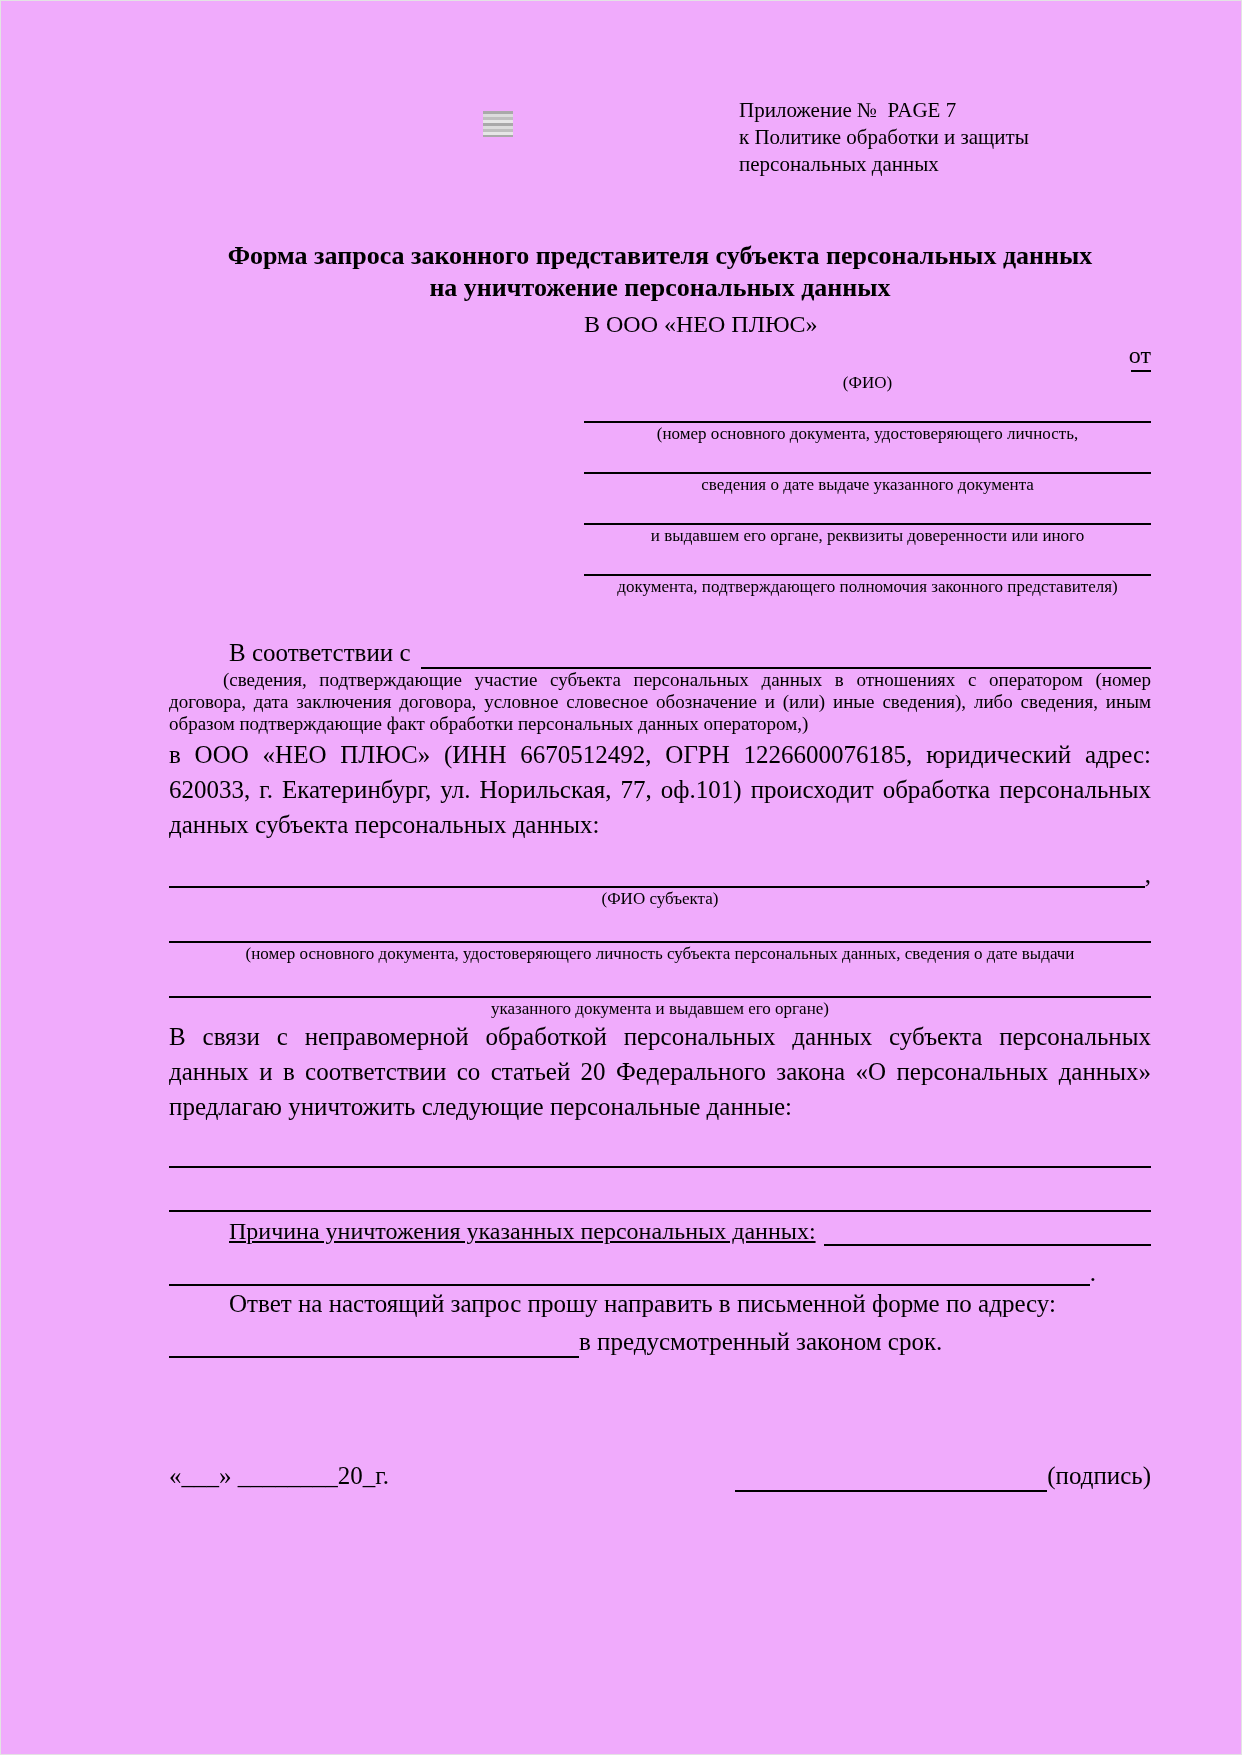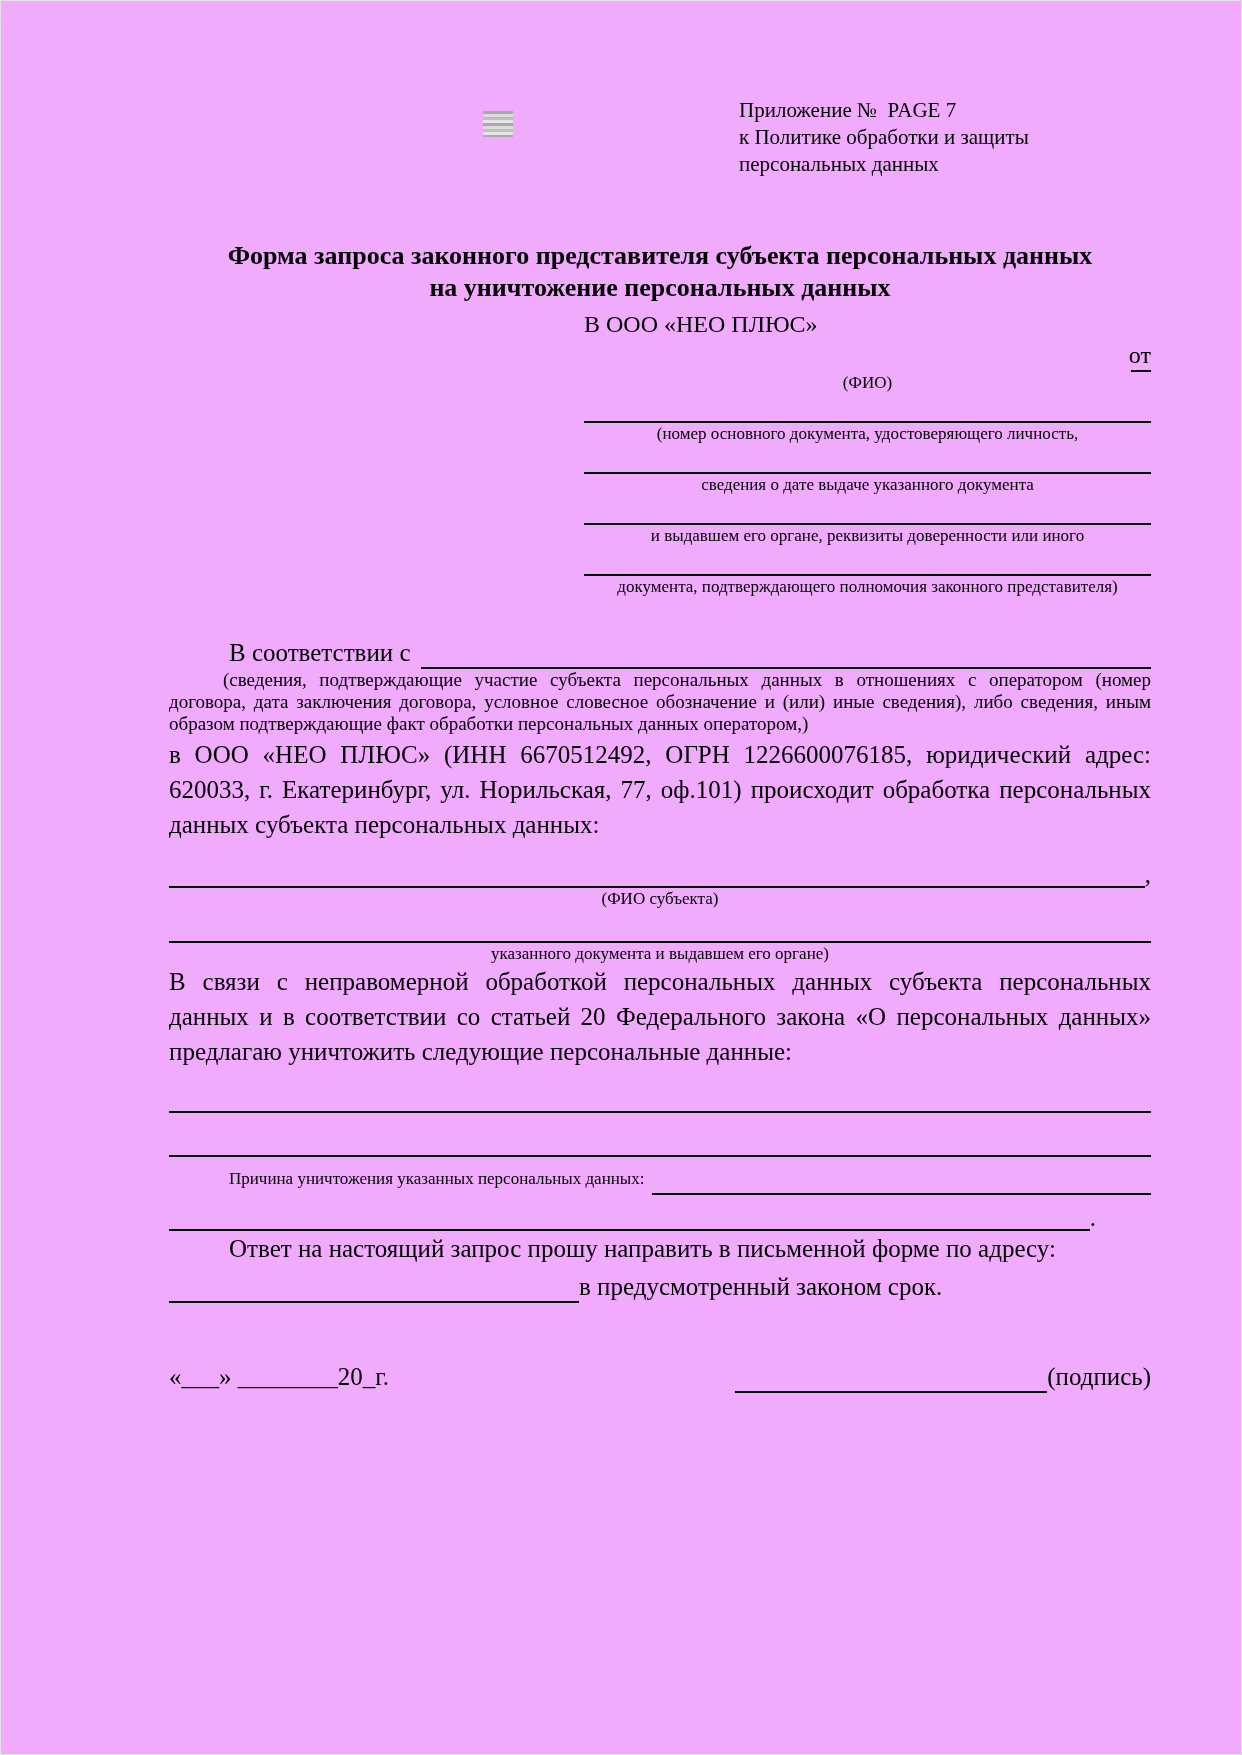--- a/index.html
+++ b/index.html
@@ -101,23 +101,24 @@
 
   .rule-row {
     display:flex; align-items:flex-end;
     font-size:25px;
     height:36px;
   }
   .rule-row .tail { line-height:26px; }
   .rule-row.period { padding-right:55px; }
 
   .reason-row {
-    display:flex; align-items:flex-end;
-    font-size:17px; height:38px;
+    display:flex; align-items:center;
+    font-size:24px; height:38px;
     padding-left:60px;
+    text-decoration:underline;
   }
   .reason-row .lbl { line-height:32px; white-space:nowrap; }
   .reason-row .fill { margin-left:8px; height:28px; }
 
   .indent-line {
     font-size:25px; line-height:36px;
     padding-left:60px;
   }
   .reply-row {
     display:flex; align-items:flex-end;
@@ -132,21 +133,21 @@
 
   
   .footer-row {
     margin-top:58px;
     display:flex;
     justify-content:space-between;
     align-items:flex-end;
     font-size:25px;
   }
   .date-line { line-height:32px; white-space:pre-wrap; }
-  .sig-group { display:flex; align-items:flex-end; }
+  .sig-group { display:flex; align-items:flex-end;margin-top:44px; }
   .sig-line {
     width:312px;
     border-bottom:2px solid #000;
     height:28px;
   }
   .sig-caption { line-height:32px; }
 
   .spacer-sm { height:10px; }
 </style>
 </head>
@@ -208,20 +209,24 @@
     <div class="para mt">в ООО «НЕО ПЛЮС» (ИНН 6670512492, ОГРН 1226600076185, юридический адрес: 620033, г. Екатеринбург, ул. Норильская, 77, оф.101) происходит обработка персональных данных субъекта персональных данных:</div>
 
     <div class="spacer-sm"></div>
 
     <div class="rule-row">
       <span class="fill"></span>
       <span class="tail">,</span>
     </div>
     <div class="caption">(ФИО субъекта)</div>
 
+    <div class="unit">
+      <div class="blank-line" style="height:30px"></div>
+      <div class="caption">(номер основного документа, удостоверяющего личность субъекта персональных данных, сведения о дате выдачи</div>
+    </div>
 
     <div class="unit">
       <div class="blank-line" style="height:30px"></div>
       <div class="caption">указанного документа и выдавшем его органе)</div>
     </div>
 
     <div class="para">В связи с неправомерной обработкой персональных данных субъекта персональных данных и в соответствии со статьей 20 Федерального закона «О персональных данных» предлагаю уничтожить следующие персональные данные:</div>
 
     <div class="blank-line" style="height:42px"></div>
     <div class="blank-line" style="height:42px"></div>

